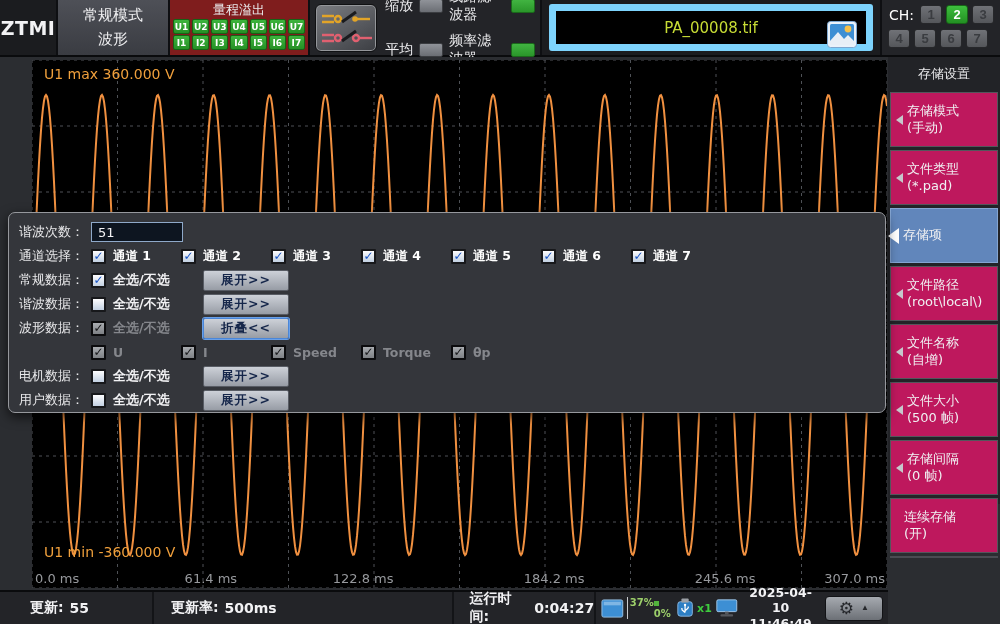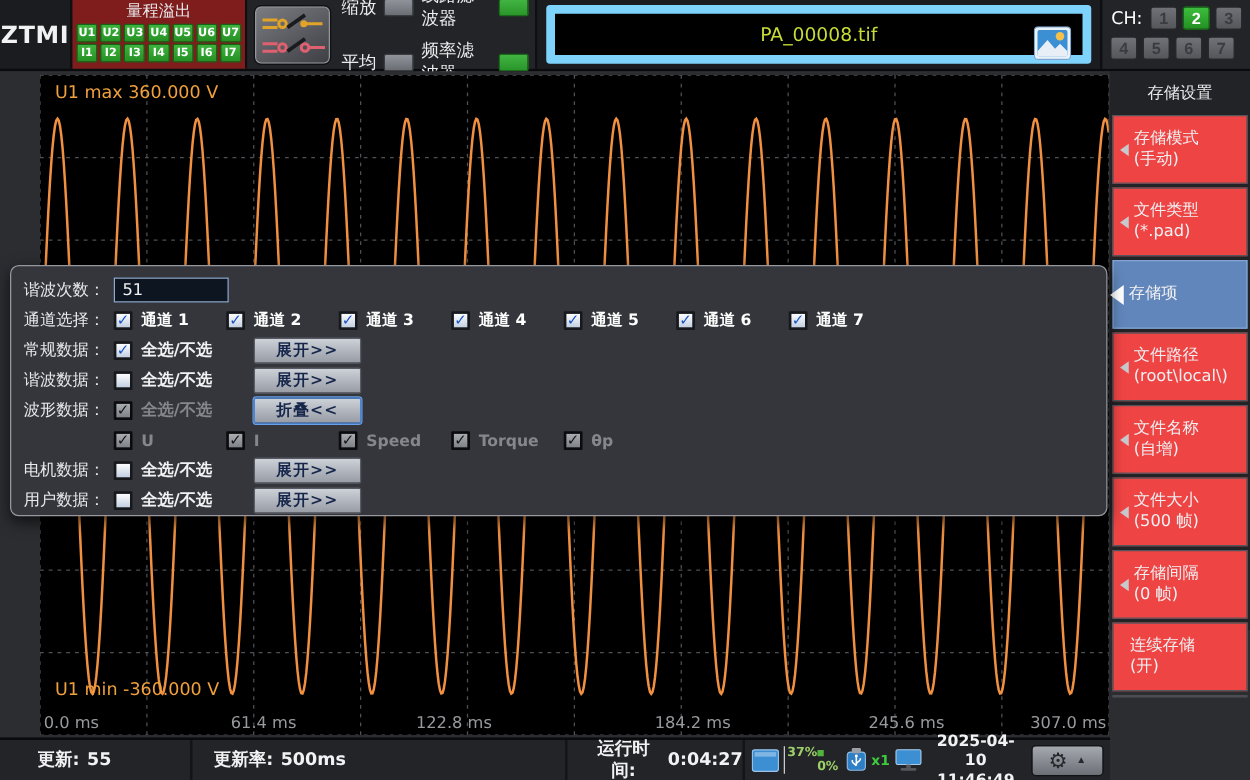--- a/index.html
+++ b/index.html
@@ -81,39 +81,39 @@
     background:linear-gradient(#CDD1D8,#979CA5); border:1px solid #585C64;
     color:#15264A; font-size:12.5px; font-weight:bold; letter-spacing:1px;
     display:flex; align-items:center; justify-content:center; font-family:inherit; }
   .d-btn.focused { border:1px solid #4A86D8; box-shadow:0 0 0 1px #6AA0E8; }
 
   
   .sidebar { position:absolute; top:57px; right:0; width:112px; height:447px;
     background:#222327; display:flex; flex-direction:column; padding:2px 2px; gap:3px; }
   .sb-header { height:30px; flex:0 0 30px; display:flex; align-items:center;
     justify-content:center; color:#E9E9EB; font-size:13px; }
-  .sb-item { flex:0 0 55px; background:#ef4444; border:1px solid #54565C;
+  .sb-item { flex:0 0 55px; background:#be185d; border:1px solid #54565C;
     display:flex; align-items:center; padding:0 3px 0 5px; gap:4px; position:relative;
     color:#F0F0F2; font-size:13px; line-height:1.3; }
   .sb-item .tri { width:0; height:0; border-top:5px solid transparent;
     border-bottom:5px solid transparent; border-right:7px solid #C6C8CC; flex:0 0 7px; }
   .sb-item.selected { background:#6186BB; border-color:#84A5D2; }
   .sb-item.selected .tri { border-top-width:8px; border-bottom-width:8px;
     border-right:11px solid #FFF; margin-left:-8px; flex-basis:11px; }
   .sb-item.empty { flex:1 1 auto; background:#36383D; border-color:#4A4C52; }
   .sb-text { white-space:pre-line; }
 
   
   .statusbar { position:absolute; left:0; bottom:0; width:888px; height:34px;
     background:#232428; border-top:2px solid #0A0B0D; display:flex; color:#F2F2F4;
     font-size:14px; font-weight:bold; }
   .sb-sec { border-right:2px solid #131417; display:flex; align-items:center; gap:6px; }
   .sec1 { width:168px; padding-left:30px; }
   .sec2 { width:332px; padding-left:17px; }
-  .sec3 { width:157px; padding-left:16px;text-align:center; }
+  .sec3 { width:157px; padding-left:16px; }
   .sec4 { flex:1; gap:3px; padding:0 5px; border-right:none; }
   .pct-col { display:flex; flex-direction:row; justify-content:center; line-height:1.1;
     font-size:10px; color:#9CCF6A; font-weight:bold; }
   .pct-top { border-left:1px solid #C9CBCF; padding-left:2px; }
   .pct-bot::before { content:""; display:inline-block; width:5px; height:5px;
     background:#52B43C; margin-right:2px; }
   .usb-x { color:#3ECC3E; font-size:11px;text-align:right; }
   .dt-col { text-align:center; font-size:12.5px; line-height:1.25; margin-left:3px; }
   .gear-btn { width:64px; height:25px; margin-left:5px; border-radius:4px;
     background:linear-gradient(#A6AAB0,#6C7076); border:1px solid #121316;
@@ -123,20 +123,24 @@
   .gear-a { font-size:8px; line-height:1; }
 </style>
 </head>
 <body>
 
 <div class="app">
 
   <header class="topbar">
     <div class="tsec logo-sec">ZTMI</div>
 
+    <div class="tsec mode-btn">
+      <div>常规模式</div>
+      <div>波形</div>
+    </div>
 
     <div class="tsec overflow-sec">
       <div class="ovf-title">量程溢出</div>
       <div class="ovf-row">
         <span class="led">U1</span>
         <span class="led">U2</span>
         <span class="led">U3</span>
         <span class="led">U4</span>
         <span class="led">U5</span>
         <span class="led">U6</span>

